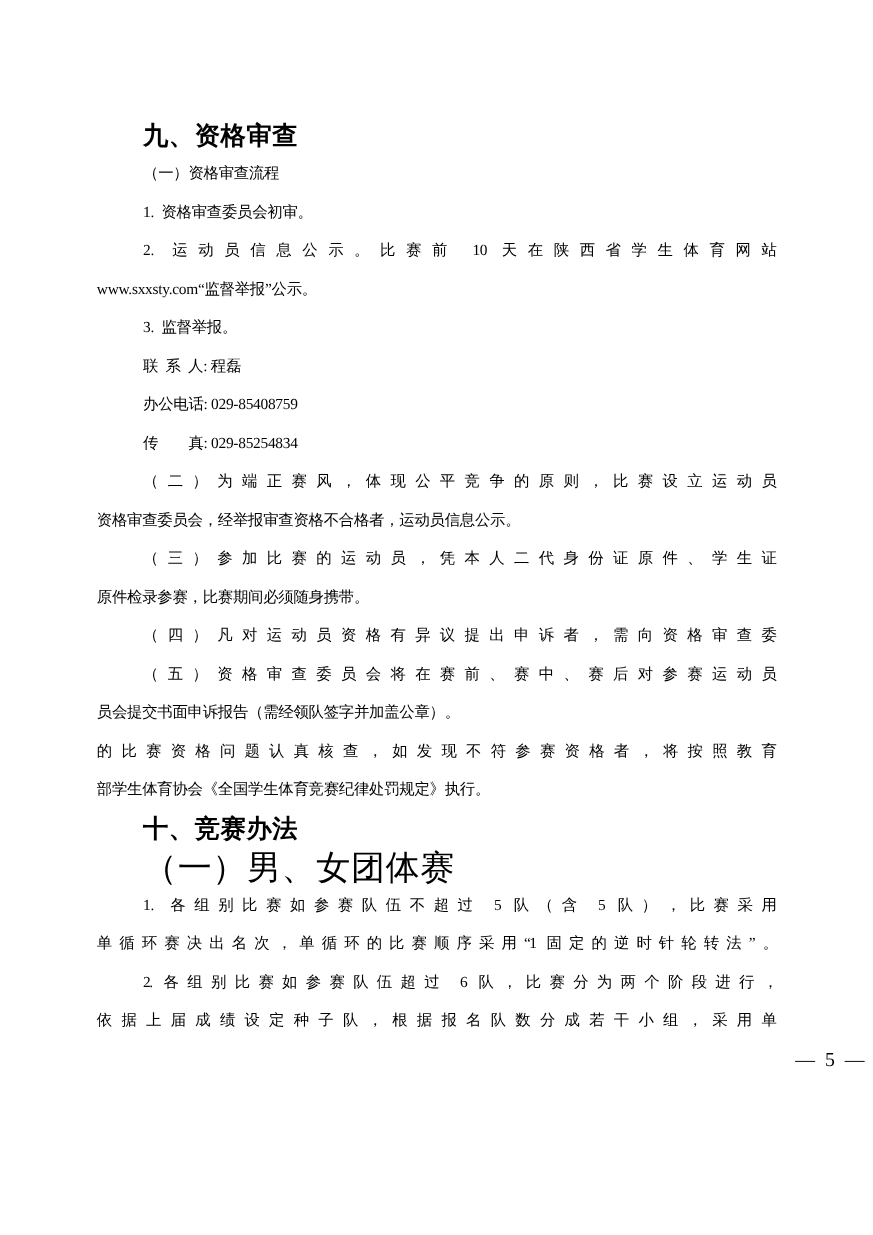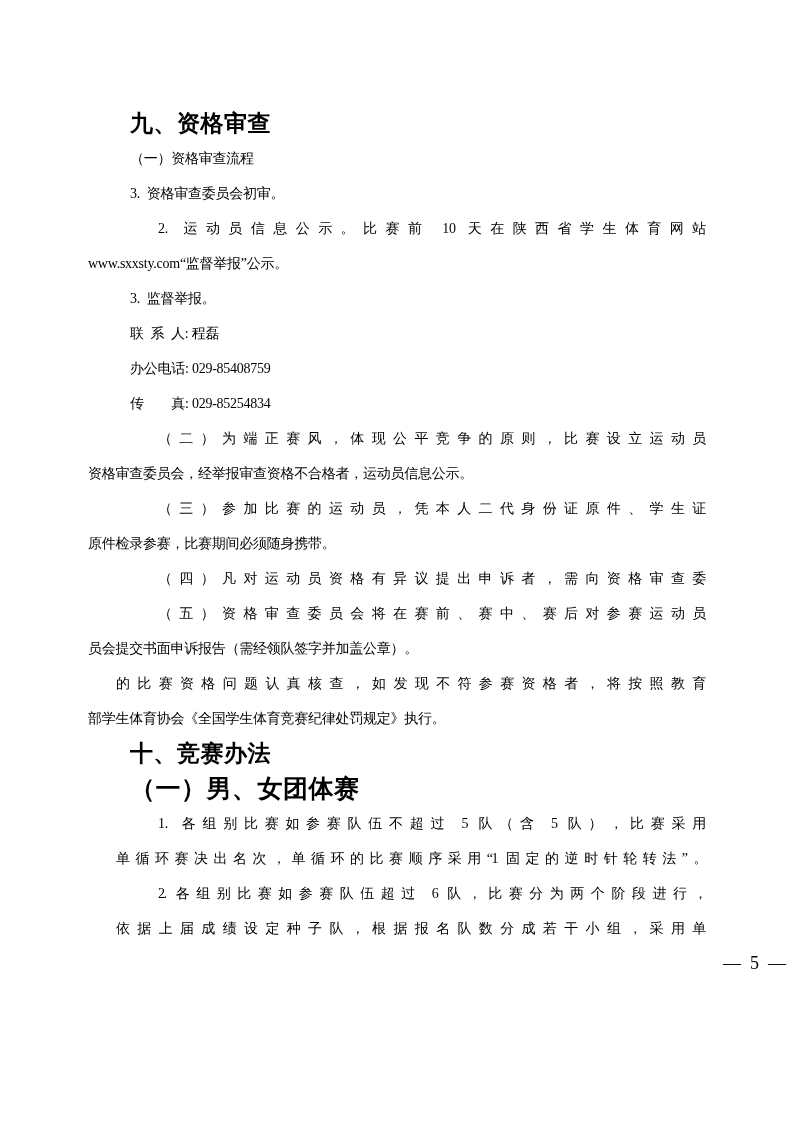--- a/index.html
+++ b/index.html
@@ -27,54 +27,53 @@
     white-space: normal;
     overflow: visible;
   }
   .indent {
     padding-left: 42px;
   }
   .justify {
     text-align: justify;
     text-align-last: justify;
     text-justify: inter-character;
-    margin-left: 28px;
   }
   .tight {
     letter-spacing: -1.4px;
   }
   .heading-hei {
     font-family: "Liberation Sans", sans-serif;
     font-weight: bold;
     font-size: 23px;
     letter-spacing: 0.5px;
   }
   .heading-bold-serif {
     font-family: "Liberation Serif", serif;
-    font-weight: bold;
-    font-size: 25px;
+    font-weight: normal;
+    font-size: 31px;
     letter-spacing: 0.5px;
   }
   .footer {
     height: 35px;
     line-height: 35px;
     text-align: right;
     padding-right: 8px;
     font-size: 18px;
   }
 </style>
 </head>
 <body>
 
 <div class="page">
   <div class="content">
 
   <div class="line heading-hei indent">九、资格审查</div>
       <div class="line indent">（一）资格审查流程</div>
-      <div class="line indent">3. 资格审查委员会初审。</div>
+      <div class="line indent">1. 资格审查委员会初审。</div>
       <div class="line indent justify">2. 运动员信息公示。比赛前 10 天在陕西省学生体育网站</div>
       <div class="line">www.sxxsty.com“监督举报”公示。</div>
       <div class="line indent">3. 监督举报。</div>
       <div class="line indent">联 系 人: 程磊</div>
       <div class="line indent">办公电话: 029-85408759</div>
       <div class="line indent">传　　真: 029-85254834</div>
       <div class="line indent justify">（二）为端正赛风，体现公平竞争的原则，比赛设立运动员</div>
       <div class="line">资格审查委员会，经举报审查资格不合格者，运动员信息公示。</div>
       <div class="line indent justify">（三）参加比赛的运动员，凭本人二代身份证原件、学生证</div>
       <div class="line">原件检录参赛，比赛期间必须随身携带。</div>

